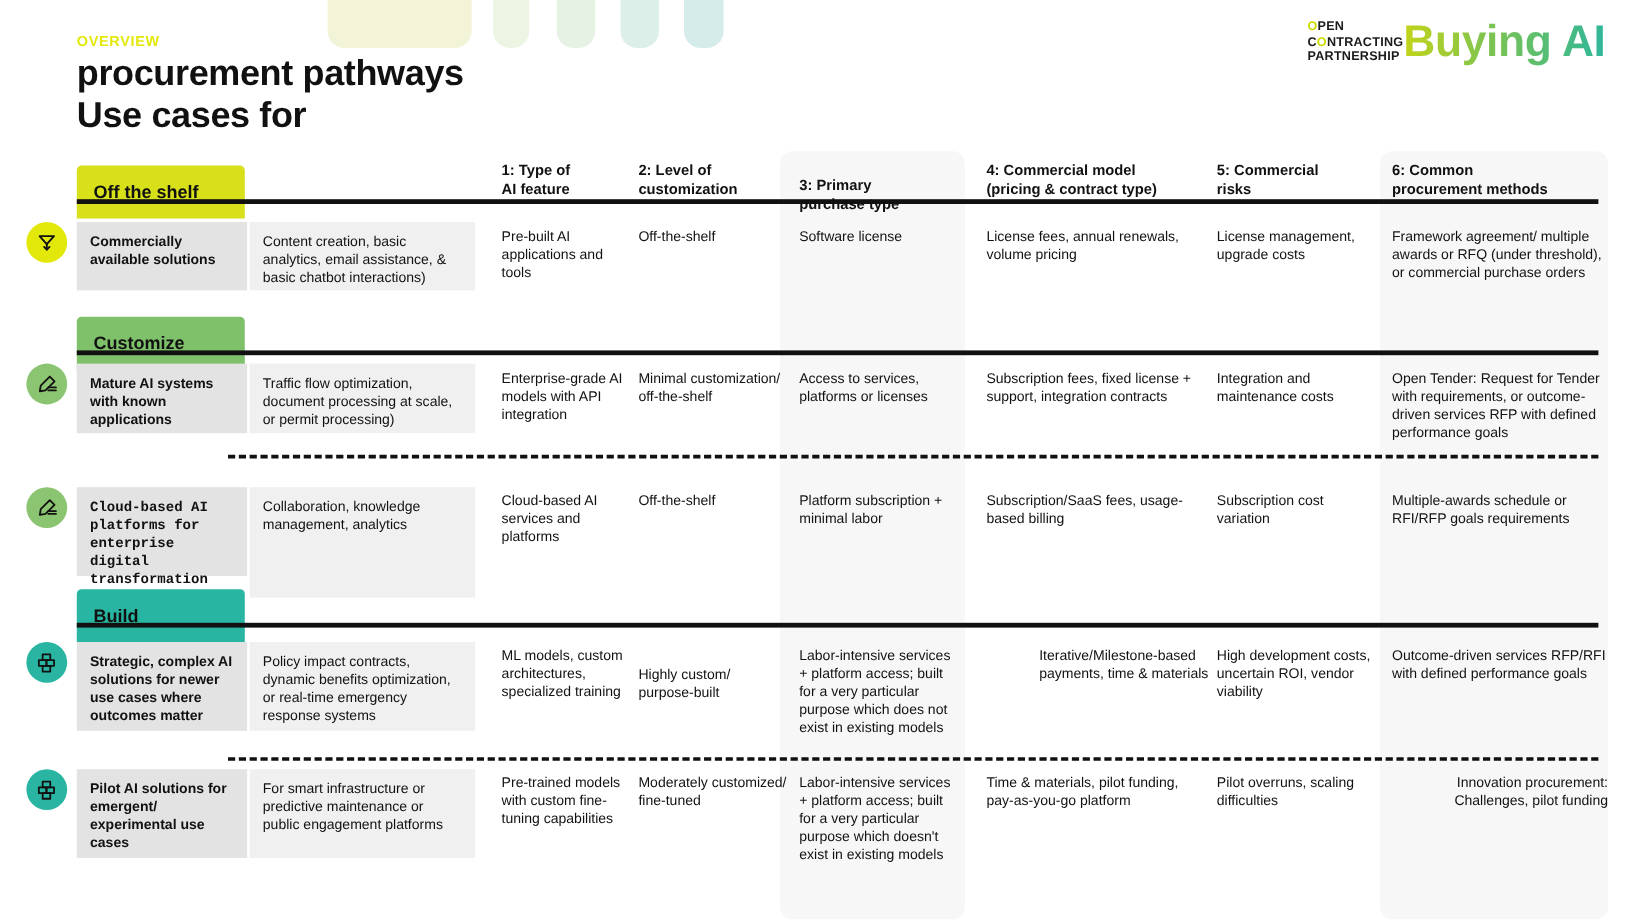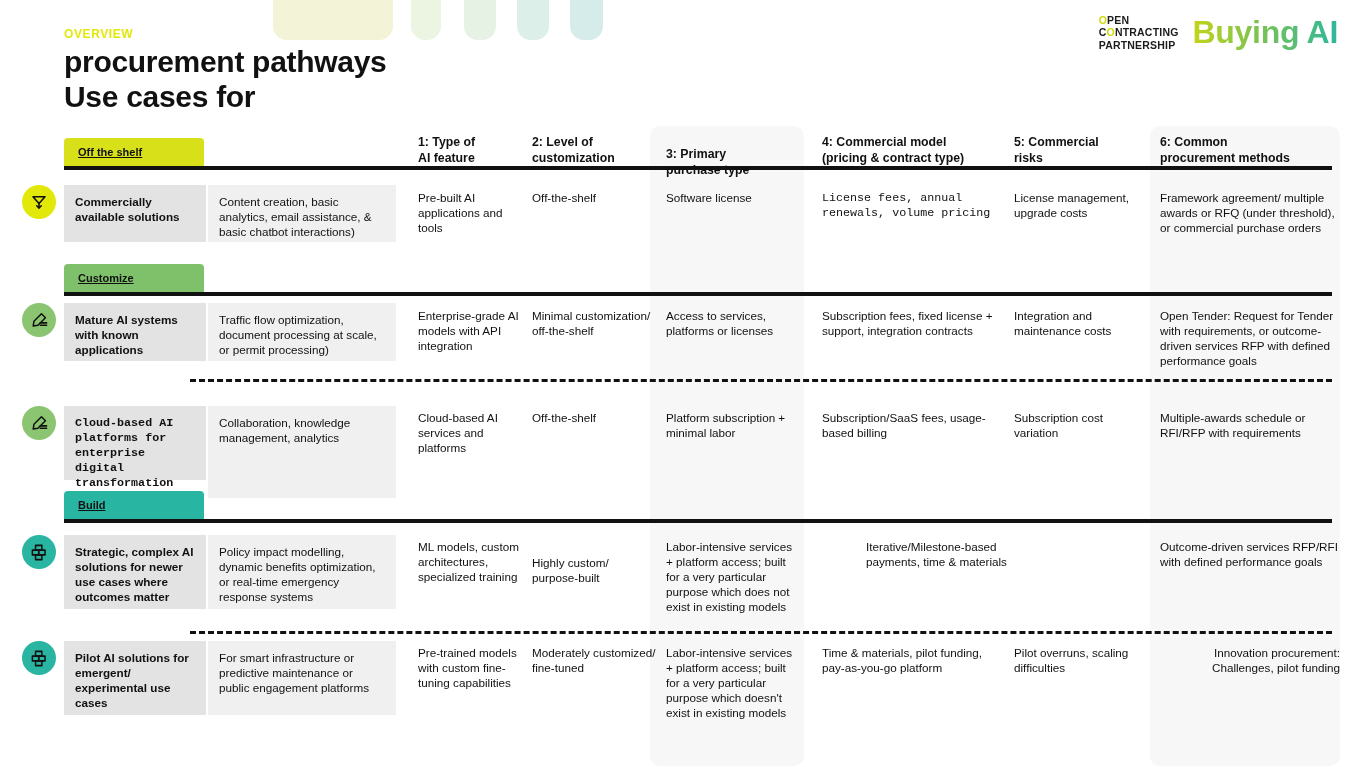--- a/index.html
+++ b/index.html
@@ -24,25 +24,25 @@
   .overview-label {
     position:absolute; left:64px; top:27px;
     font-size: 12px; font-weight: bold; letter-spacing: .6px;
     color:#e3e80b;
   }
   .title {
     position:absolute; left:64px; top:44px;
     font-size: 30px; font-weight: bold; line-height: 1.17;
     color:#111; letter-spacing:-0.3px; width: 420px;
   }
-  .brand { position:absolute; right:28px; top:14px; display:flex; align-items:center; gap:14px; }
+  .brand { position:absolute; right:28px; top:14px; display:flex; align-items:center; }
   .ocp-logo { font-size: 10.5px; font-weight: bold; line-height: 1.18; color:#1b1b1b; letter-spacing:.2px; }
   .ocp-logo .o { color:#cddb00; }
   .buying-ai {
-    font-size: 32px; font-weight: bold; letter-spacing:-0.3px;
+    font-size: 37px; font-weight: bold; letter-spacing:-0.3px;
     background: linear-gradient(90deg,#c3d419 0%, #7ec44f 42%, #2fb79a 100%);
     -webkit-background-clip: text; background-clip: text; color: transparent; text-decoration: underline;
   }
 
   
   .table { position:absolute; left:0; top:126px; width:1366px; }
   .row { position:relative; width:1366px; }
 
   .hdr-row { height: 60px; }
   .col { position:absolute; top:0; }
@@ -61,23 +61,23 @@
   .band-3 { left:650px; width:154px; }
   .band-6 { left:1150px; width:190px; }
 
   .divider-solid { position:absolute; left:64px; width:1268px; height:4px; background:#111; }
   .divider-dashed {
     position:absolute; left:190px; width:1142px; height:0;
     border-top: 3px dashed #111;
   }
 
   .tag {
-    position:absolute; left:64px; height:28px; border-radius: 4px 4px 0 0;
+    position:absolute; left:64px; height:44px; border-radius: 4px 4px 0 0;
     display:flex; align-items:center; padding: 0 14px;
-    font-size: 11px; font-weight:bold; color:#111; min-width: 140px; text-decoration: underline;
+    font-size: 15px; font-weight:bold; color:#111; min-width: 140px;
   }
   .tag-shelf { background:#d7e019; }
   .tag-custom { background:#7fc06a; }
   .tag-build { background:#28b5a2; }
 
   .pill-icon {
     position:absolute; left:22px; width:34px; height:34px; border-radius:50%;
     display:flex; align-items:center; justify-content:center;
   }
   .ic-shelf { background:#e3e80b; }
@@ -173,21 +173,21 @@
     </div>
     <div class="cell-usecase" style="top:59px; height:57px;">
       <span>Commercially available solutions</span>
     </div>
     <div class="cell-example" style="top:59px; height:57px;">
       <span>Content creation, basic analytics, email assistance, &amp; basic chatbot interactions)</span>
     </div>
     <div class="cell c1" style="top:65px;">Pre-built AI applications and tools</div>
     <div class="cell c2" style="top:65px;">Off-the-shelf</div>
     <div class="cell c3" style="top:65px; left:666px; width:128px;">Software license</div>
-    <div class="cell c4" style="top:65px;font-family:Liberation Mono, monospace;">License fees, annual renewals, volume pricing</div>
+    <div class="cell c4" style="top:65px;">License fees, annual renewals, volume pricing</div>
     <div class="cell c5" style="top:65px;">License management, upgrade costs</div>
     <div class="cell c6" style="top:65px; left:1160px; width:180px;">Framework agreement/ multiple awards or RFQ (under threshold), or commercial purchase orders</div>
 
     <div class="tag tag-custom" style="top:138px;">Customize</div>
     <div class="divider-solid" style="top:166px;"></div>
 
     <div class="pill-icon ic-custom" style="top:177px;">
       <svg width="19" height="19" viewBox="0 0 24 24" fill="none" stroke="#111" stroke-width="1.9" stroke-linecap="round" stroke-linejoin="round">
         <path d="M14.5 3.5 L5 13 L4 19 L10 18 L19.5 8.5 Z"></path>
         <line x1="13" y1="15" x2="21" y2="15"></line>
@@ -220,43 +220,44 @@
       <span>Cloud-based AI platforms for enterprise digital transformation</span>
     </div>
     <div class="cell-example" style="top:280px; height:92px;">
       <span>Collaboration, knowledge management, analytics</span>
     </div>
     <div class="cell c1" style="top:285px;">Cloud-based AI services and platforms</div>
     <div class="cell c2" style="top:285px;">Off-the-shelf</div>
     <div class="cell c3" style="top:285px; left:666px; width:128px;">Platform subscription + minimal labor</div>
     <div class="cell c4" style="top:285px;">Subscription/SaaS fees, usage-based billing</div>
     <div class="cell c5" style="top:285px;">Subscription cost variation</div>
-    <div class="cell c6" style="top:285px; left:1160px; width:180px;">Multiple-awards schedule or RFI/RFP with requirements</div>
+    <div class="cell c6" style="top:285px; left:1160px; width:180px;">Multiple-awards schedule or RFI/RFP goals requirements</div>
 
     <div class="tag tag-build" style="top:365px;">Build</div>
     <div class="divider-solid" style="top:393px;"></div>
 
     <div class="pill-icon ic-build" style="top:409px;">
       <svg width="19" height="19" viewBox="0 0 24 24" fill="none" stroke="#111" stroke-width="1.9" stroke-linejoin="round">
         <rect x="3" y="9" width="8" height="6"></rect>
         <rect x="11" y="9" width="8" height="6"></rect>
         <rect x="7" y="3" width="8" height="6"></rect>
         <rect x="7" y="15" width="8" height="6"></rect>
       </svg>
     </div>
     <div class="cell-usecase" style="top:409px; height:74px;">
       <span>Strategic, complex AI solutions for newer use cases where outcomes matter</span>
     </div>
     <div class="cell-example" style="top:409px; height:74px;">
-      <span>Policy impact modelling, dynamic benefits optimization, or real-time emergency response systems</span>
+      <span>Policy impact contracts, dynamic benefits optimization, or real-time emergency response systems</span>
     </div>
     <div class="cell c1" style="top:414px;">ML models, custom architectures, specialized training</div>
     <div class="cell c2" style="top:414px;margin-top:16px;">Highly custom/ purpose-built</div>
     <div class="cell c3" style="top:414px; left:666px; width:128px;">Labor-intensive services + platform access; built for a very particular purpose which does not exist in existing models</div>
     <div class="cell c4" style="top:414px;margin-left:44px;">Iterative/Milestone-based payments, time &amp; materials</div>
+    <div class="cell c5" style="top:414px;">High development costs, uncertain ROI, vendor viability</div>
     <div class="cell c6" style="top:414px; left:1160px; width:180px;">Outcome-driven services RFP/RFI with defined performance goals</div>
 
     <div class="divider-dashed" style="top:505px;"></div>
 
     <div class="pill-icon ic-build" style="top:515px;">
       <svg width="19" height="19" viewBox="0 0 24 24" fill="none" stroke="#111" stroke-width="1.9" stroke-linejoin="round">
         <rect x="3" y="9" width="8" height="6"></rect>
         <rect x="11" y="9" width="8" height="6"></rect>
         <rect x="7" y="3" width="8" height="6"></rect>
         <rect x="7" y="15" width="8" height="6"></rect>

